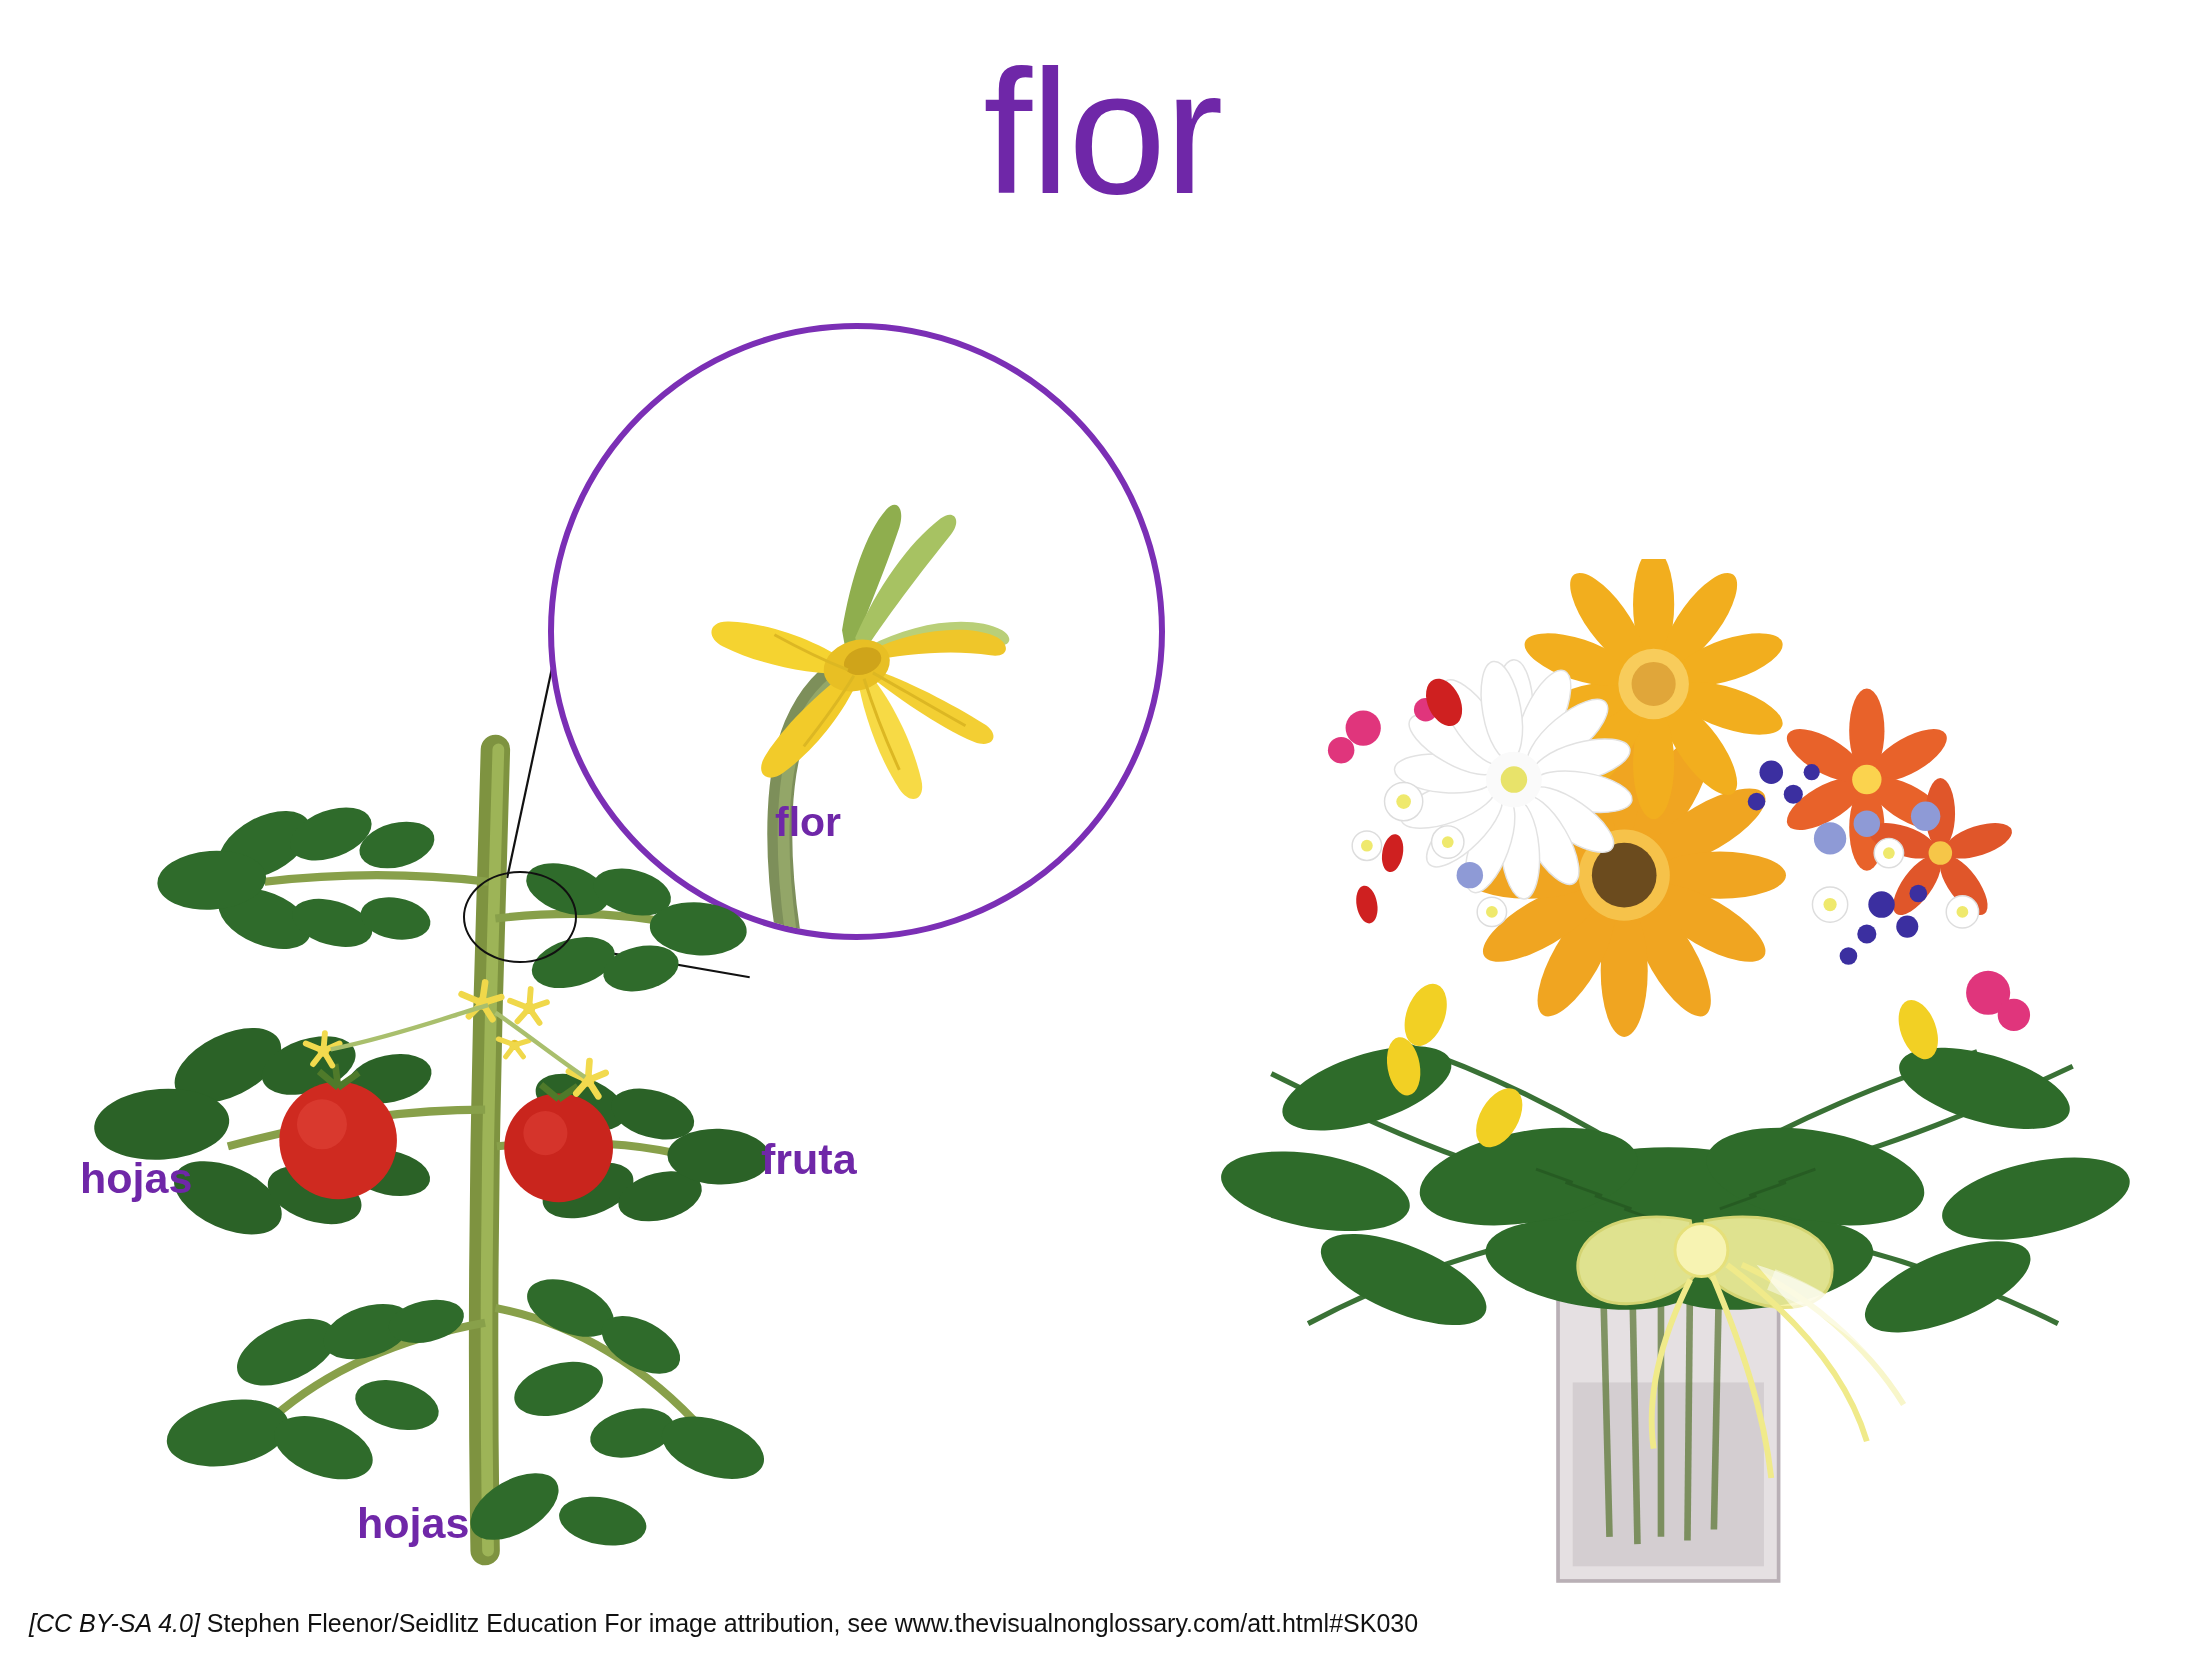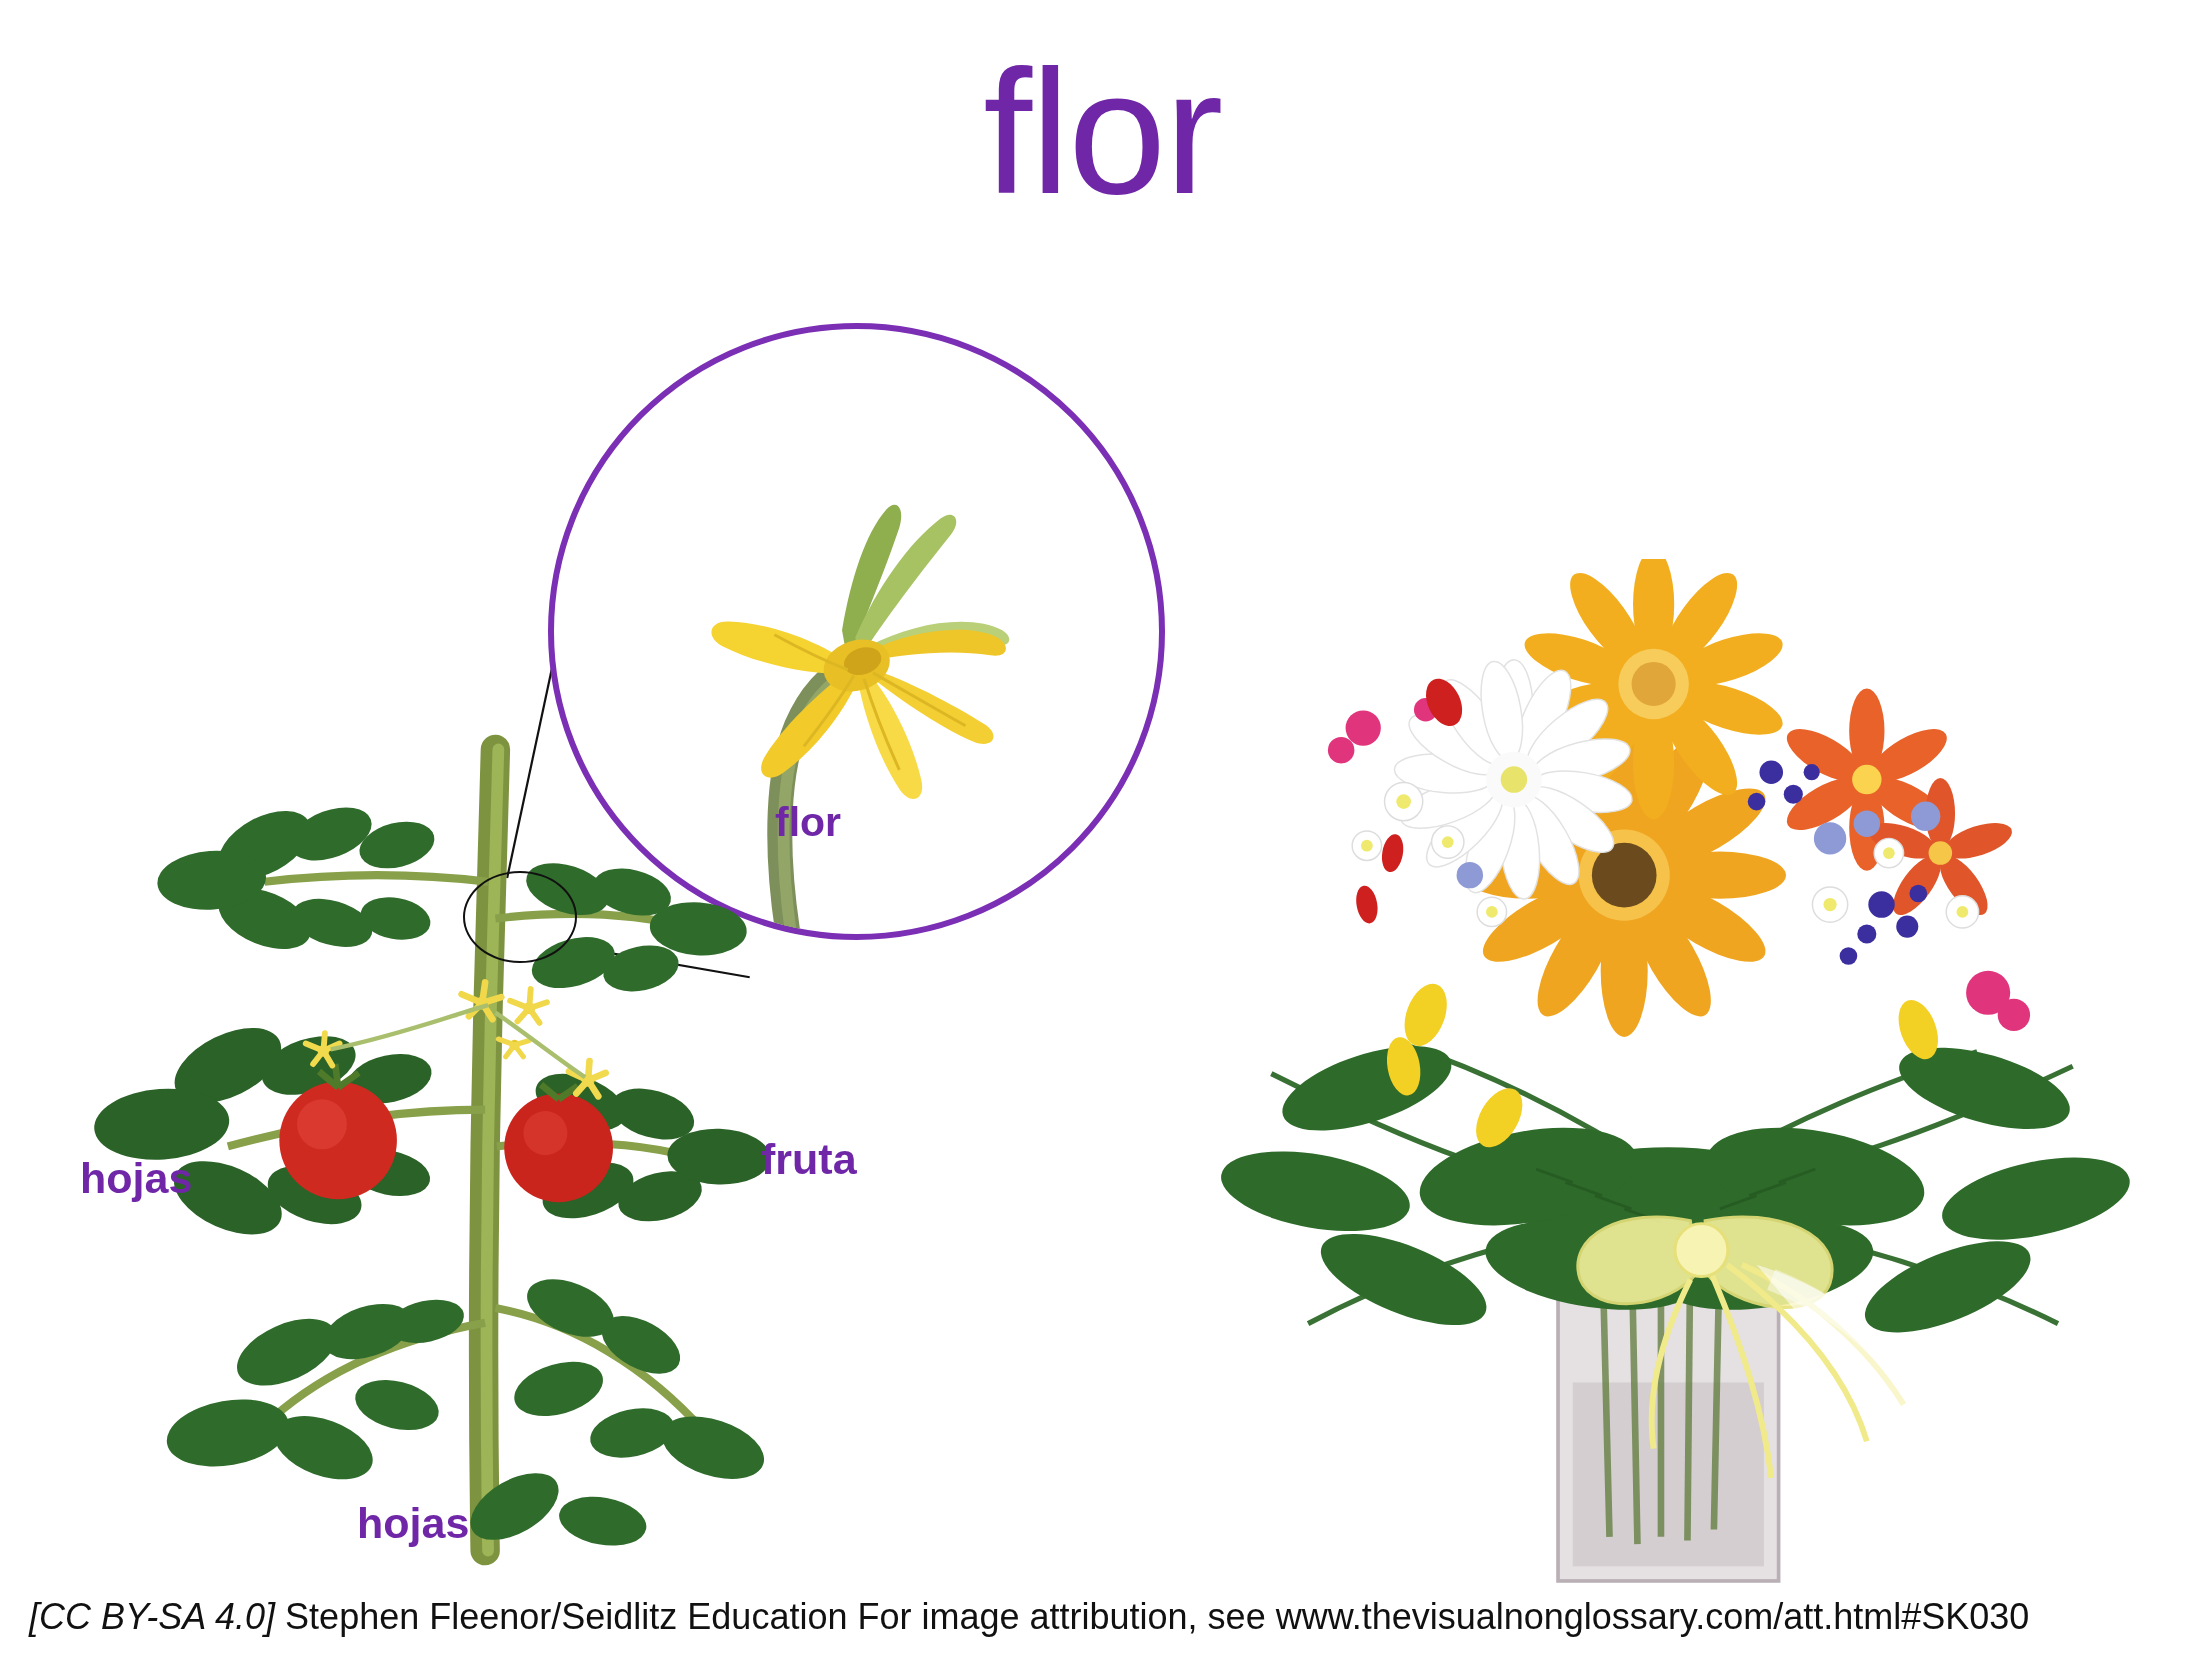--- a/index.html
+++ b/index.html
@@ -92,21 +92,21 @@
     top: 559px;
     width: 978px;
     height: 1044px;
   }
 
   
   #footer {
     position: absolute;
     left: 29px;
     bottom: 16px;
-    font-size: 36px;
+    font-size: 25px;
     color: #111111;
     font-family: "Liberation Sans", sans-serif;
     margin-top: 48px;
   }
   #footer .cc { font-style: italic; }
 
   svg { display: block; }
 </style>
 </head>
 <body>

